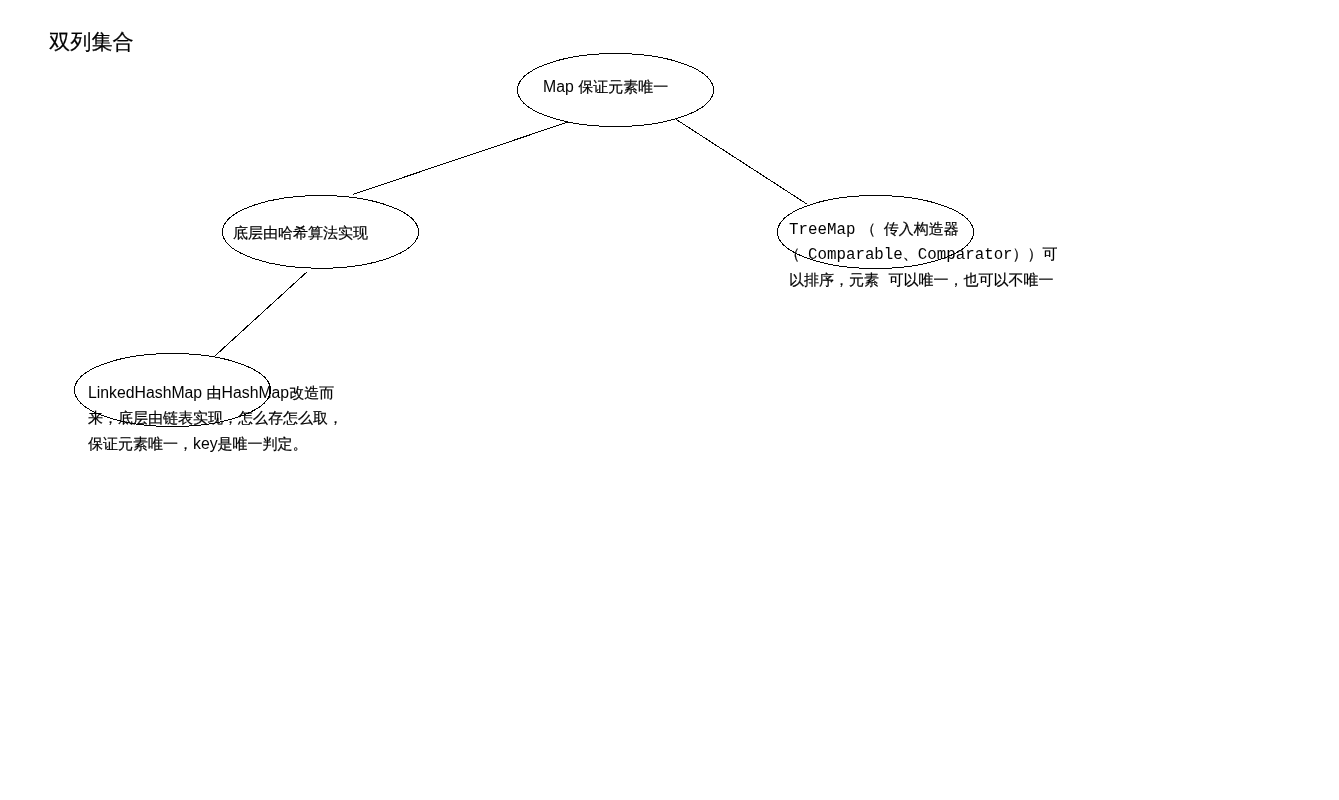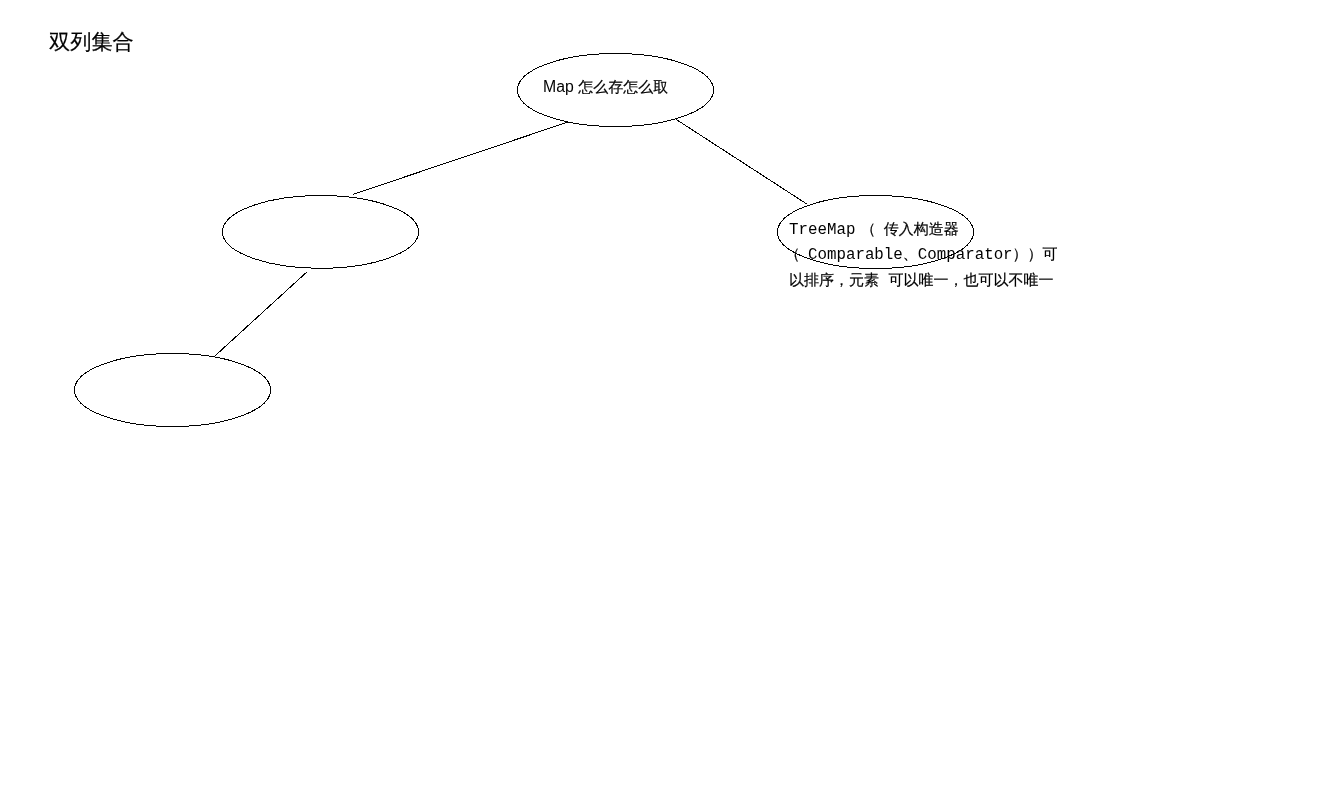--- a/index.html
+++ b/index.html
@@ -46,17 +46,18 @@
       <line x1="215.3" y1="355.6" x2="306.6" y2="272.2" stroke="#000000" stroke-width="1"></line>
     </g>
     <g>
       <ellipse cx="615.5" cy="90" rx="98" ry="36.5" fill="#ffffff" stroke="#000000" stroke-width="1"></ellipse>
       <ellipse cx="320.5" cy="231.9" rx="98" ry="36.4" fill="#ffffff" stroke="#000000" stroke-width="1"></ellipse>
       <ellipse cx="875.5" cy="232" rx="98" ry="36.5" fill="#ffffff" stroke="#000000" stroke-width="1"></ellipse>
       <ellipse cx="172.5" cy="390" rx="98" ry="36.5" fill="#ffffff" stroke="#000000" stroke-width="1"></ellipse>
     </g>
   </svg>
 
-  <div class="node-label" id="lbl-map"><div><span class="lat">Map </span><span class="cjk">怎么存怎么取</span></div></div>
-  <div class="node-label" id="lbl-hashmap"></div>
+  <div class="node-label" id="lbl-map"><div><span class="lat">Map </span><span class="cjk">保证元素唯一</span></div></div>
+  <div class="node-label" id="lbl-hashmap"><div><span class="cjk">底层由哈希算法实现</span></div></div>
   <div class="node-label" id="lbl-treemap"><div><span class="lat">TreeMap </span><span class="wpar cjk">（</span><span class="cjk">传入构造器</span></div><div><span class="wpar cjk">（</span><span class="lat">Comparable</span><span class="cjk">、</span><span class="lat">Comparator</span><span class="cjk">））可</span></div><div><span class="cjk">以排序，元素</span><span class="lat"> </span><span class="cjk">可以唯一，也可以不唯一</span></div></div>
+  <div class="node-label" id="lbl-linkedhashmap"><div><span class="lat">LinkedHashMap </span><span class="cjk">由</span><span class="lat">HashMap</span><span class="cjk">改造而</span></div><div><span class="cjk">来，底层由链表实现，怎么存怎么取，</span></div><div><span class="cjk">保证元素唯一，</span><span class="lat">key</span><span class="cjk">是唯一判定。</span></div></div>
 
 </div>
 
 </body></html>

